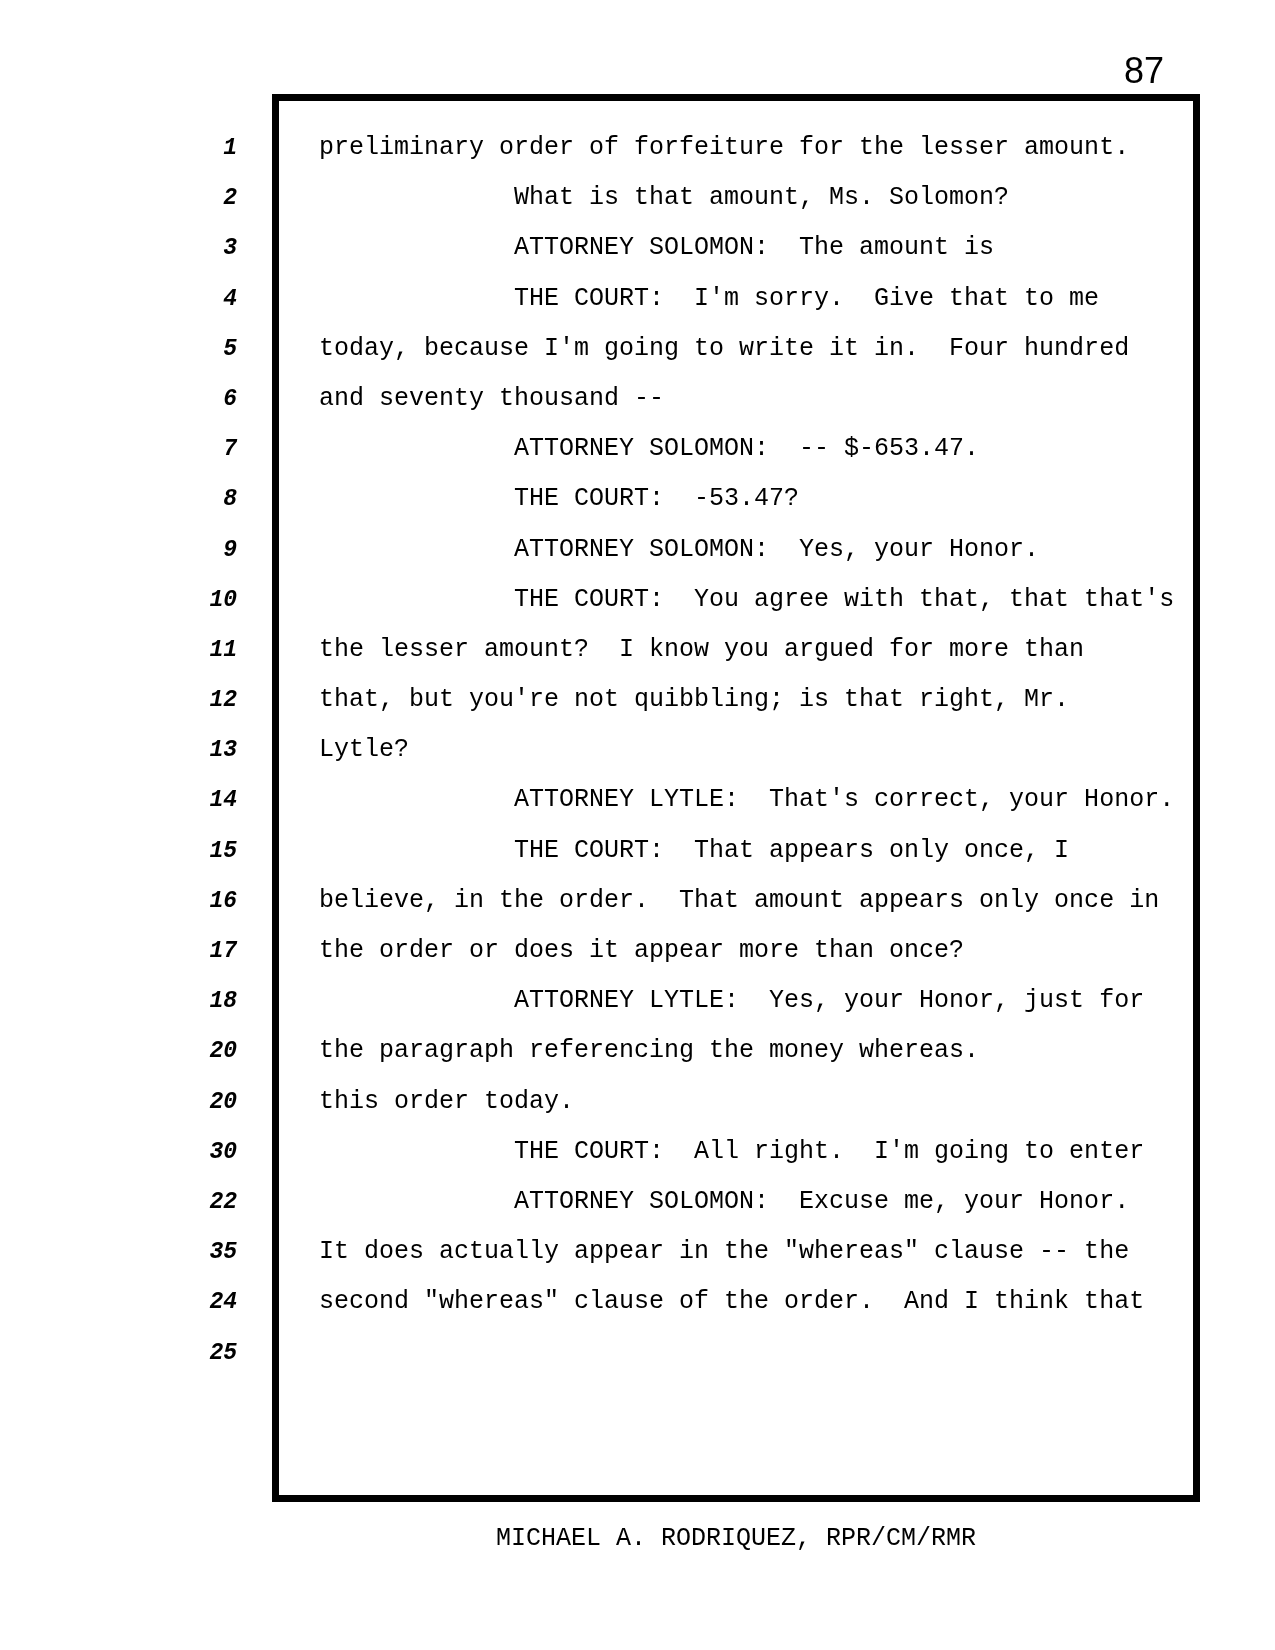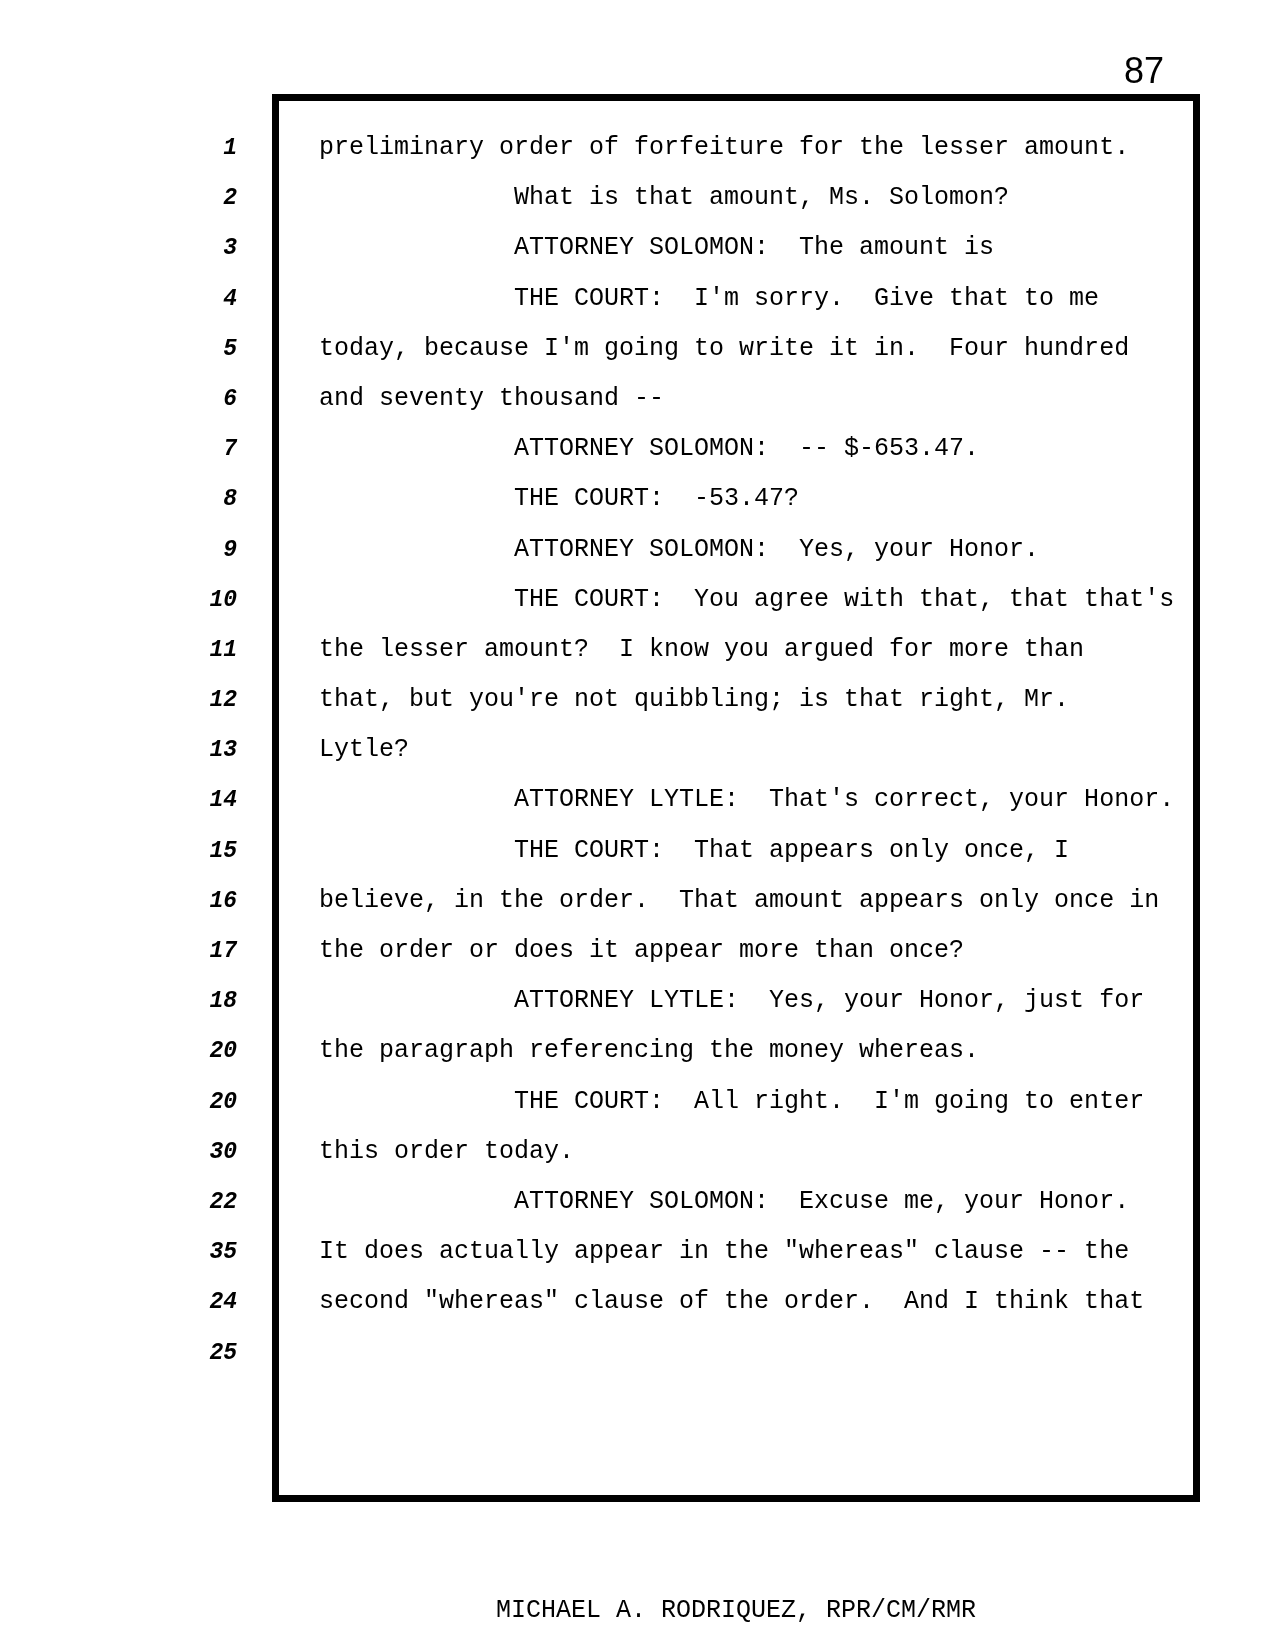--- a/index.html
+++ b/index.html
@@ -59,21 +59,21 @@
     height: 50.2px;
     line-height: 50.2px;
     white-space: pre;
     font-family: "Liberation Mono", monospace;
     font-size: 25px;
     color: #000000;
   }
   .footer {
     position: absolute;
     left: 272px;
-    top: 1596px;
+    top: 1524px;
     width: 928px;
     text-align: center;
     font-family: "Liberation Mono", monospace;
     font-size: 25px;
     white-space: pre;
     color: #000000;
   }
 </style>
 </head>
 <body>
@@ -124,21 +124,21 @@
       <div class="row">             THE COURT:  You agree with that, that that's</div>
       <div class="row">the lesser amount?  I know you argued for more than</div>
       <div class="row">that, but you're not quibbling; is that right, Mr.</div>
       <div class="row">Lytle?</div>
       <div class="row">             ATTORNEY LYTLE:  That's correct, your Honor.</div>
       <div class="row">             THE COURT:  That appears only once, I</div>
       <div class="row">believe, in the order.  That amount appears only once in</div>
       <div class="row">the order or does it appear more than once?</div>
       <div class="row">             ATTORNEY LYTLE:  Yes, your Honor, just for</div>
       <div class="row">the paragraph referencing the money whereas.</div>
+      <div class="row">this order today.</div>
       <div class="row">             THE COURT:  All right.  I'm going to enter</div>
-      <div class="row">this order today.</div>
       <div class="row">             ATTORNEY SOLOMON:  Excuse me, your Honor.</div>
       <div class="row">It does actually appear in the "whereas" clause -- the</div>
       <div class="row">second "whereas" clause of the order.  And I think that</div>
     </div>
 
   <div class="footer">MICHAEL A. RODRIQUEZ, RPR/CM/RMR</div>
 </div>
 
 </body></html>

